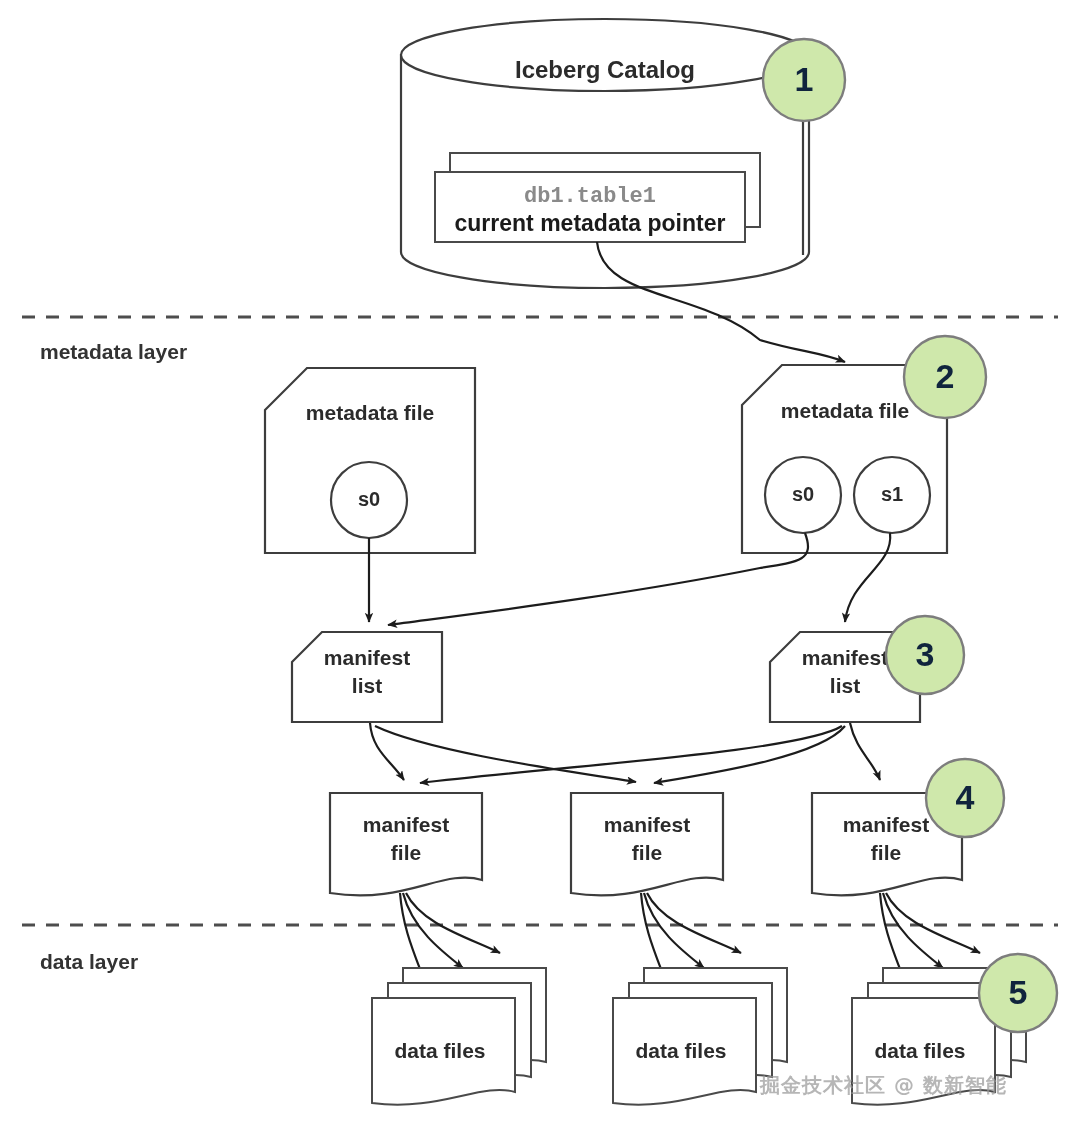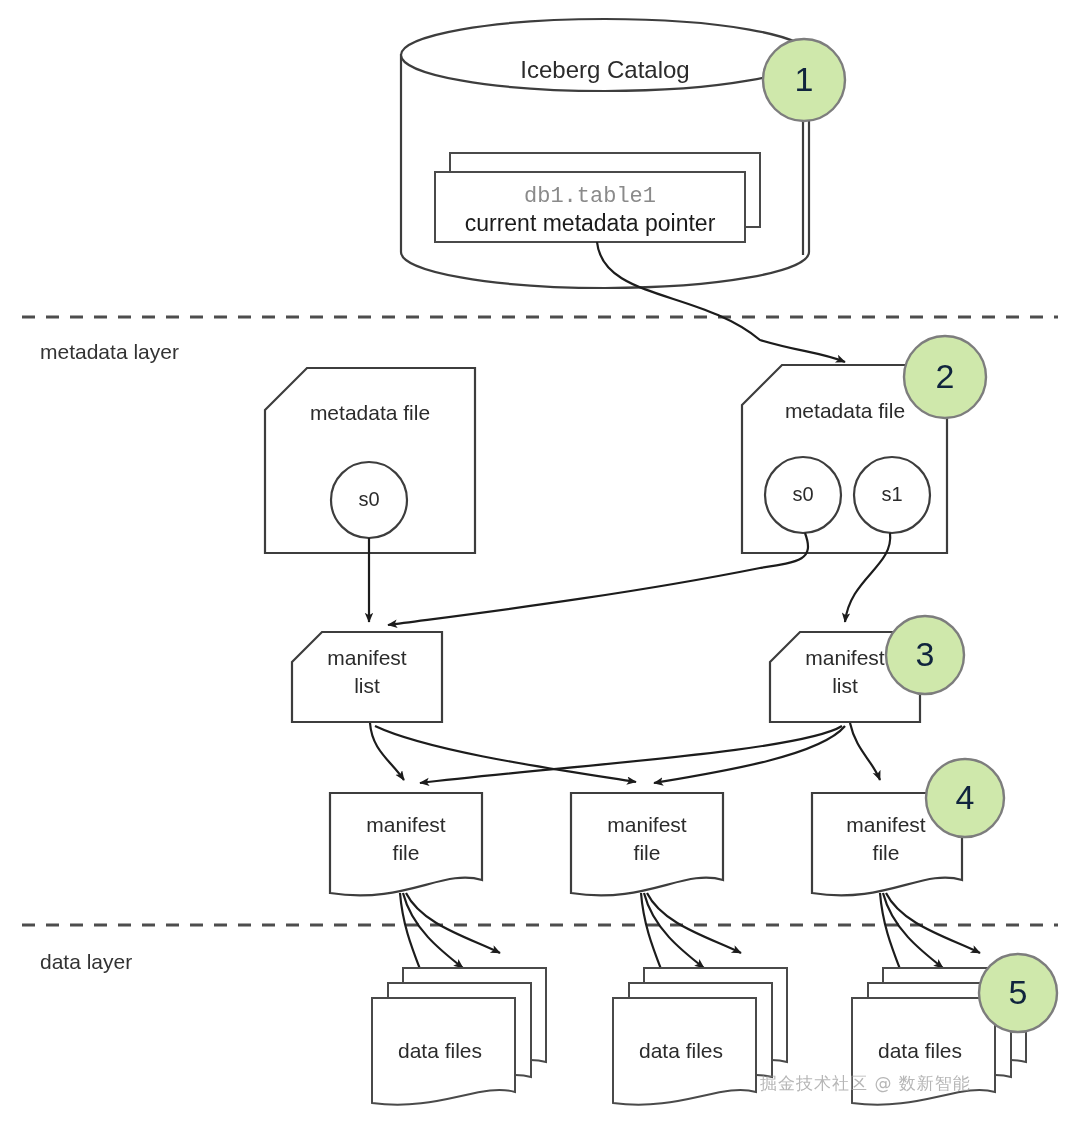--- a/index.html
+++ b/index.html
@@ -12,20 +12,21 @@
     font-family: "Liberation Sans", sans-serif;
     width: 1080px;
     height: 1128px;
     overflow: hidden;
   }
   #diagram-root {
     position: relative;
     width: 1080px;
     height: 921px;
     background: #ffffff;
+    font-weight: bold;
   }
   svg#diagram-svg {
     position: absolute;
     top: 0;
     left: 0;
     width: 1080px;
     height: 1128px;
   }
   .stroke {
     fill: none;
@@ -101,21 +102,21 @@
   text.badge-num {
     font-size: 34px;
     fill: #10243d;
     text-anchor: middle;
     dominant-baseline: middle;
   }
   .watermark {
     position: absolute;
     left: 760px;
     top: 1072px;
-    font-size: 17px;
+    font-size: 20px;
     color: #9a9a9a;
     opacity: 0.72;
     white-space: nowrap;
     letter-spacing: 1px;
     font-family: "DejaVu Sans", sans-serif;
     pointer-events: none;
   }
 </style>
 </head>
 <body>

